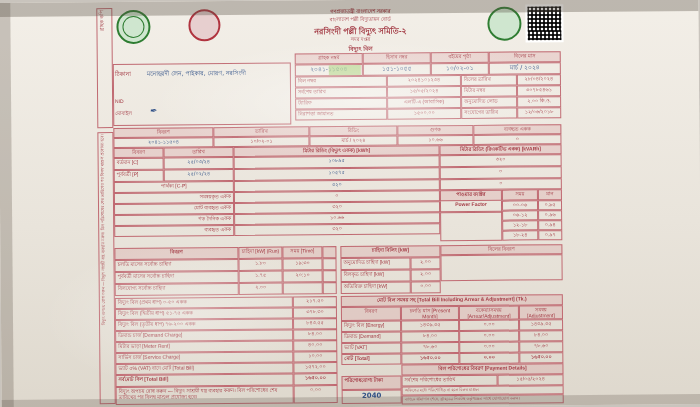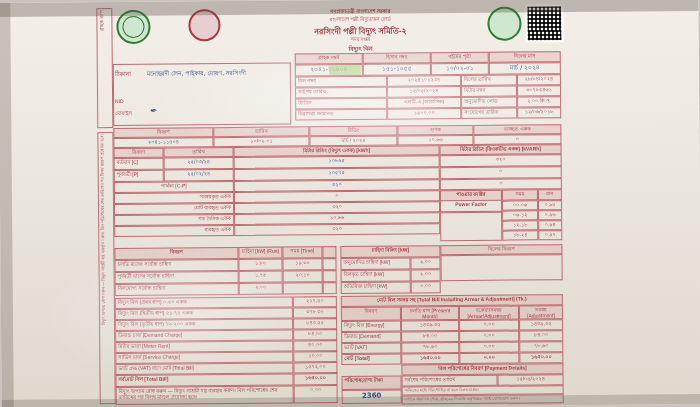--- a/index.html
+++ b/index.html
@@ -247,21 +247,21 @@
   <div class="bx cen f5 b" style="left:458px;top:354px;width:60px;height:11px;">০.০০</div>
   <div class="bx cen f5 b" style="left:518px;top:354px;width:44px;height:11px;">১৬৫০.০০</div>
 
   <div class="bx hdr cen f5 b" style="left:400px;top:365px;width:162px;height:11px;">বিল পরিশোধের বিবরণ [Payment Details]</div>
   <div class="bx f5" style="left:400px;top:376px;width:96px;height:11px;">সর্বশেষ পরিশোধের তারিখ</div>
   <div class="bx cen f5" style="left:496px;top:376px;width:66px;height:11px;">১৫/০৫/২০২৪</div>
   <div class="bx f4" style="left:400px;top:387px;width:162px;height:9px;">অফিসের মধ্যে পরিশোধিত না হলে বিলম্ব মাশুল</div>
   <div class="bx f4" style="left:400px;top:396px;width:162px;height:9px;">ব্যাংকে জমাদান শেষে, গ্রাহকের নিকটস্থ কর্তৃপক্ষের সাথে যোগাযোগ করুন।</div>
 
   <div class="bx hdr f5 b" style="left:340px;top:376px;width:60px;height:14px;">পরিশোধযোগ্য টাকা</div>
-  <div class="bx cen f7 b hand" style="left:340px;top:390px;width:60px;height:14px;">2360</div>
+  <div class="bx cen f7 b hand" style="left:340px;top:390px;width:60px;height:14px;">2040</div>
 
   <div class="bx" style="left:98px;top:130px;width:16px;height:272px;">
     <span class="vert f4">বিদ্যুৎ অপচয় রোধ করুন — বিদ্যুৎ সাশ্রয়ী যন্ত্র ব্যবহার করুন। বিল পরিশোধের শেষ তারিখের পর বিলম্ব মাশুল প্রযোজ্য হবে।</span>
   </div>
 
   <div class="glare"></div>
   <div class="glare2"></div>
   <div class="shadowtop"></div>
   <div class="shadowleft"></div>
   <div class="shadowbottom"></div>

